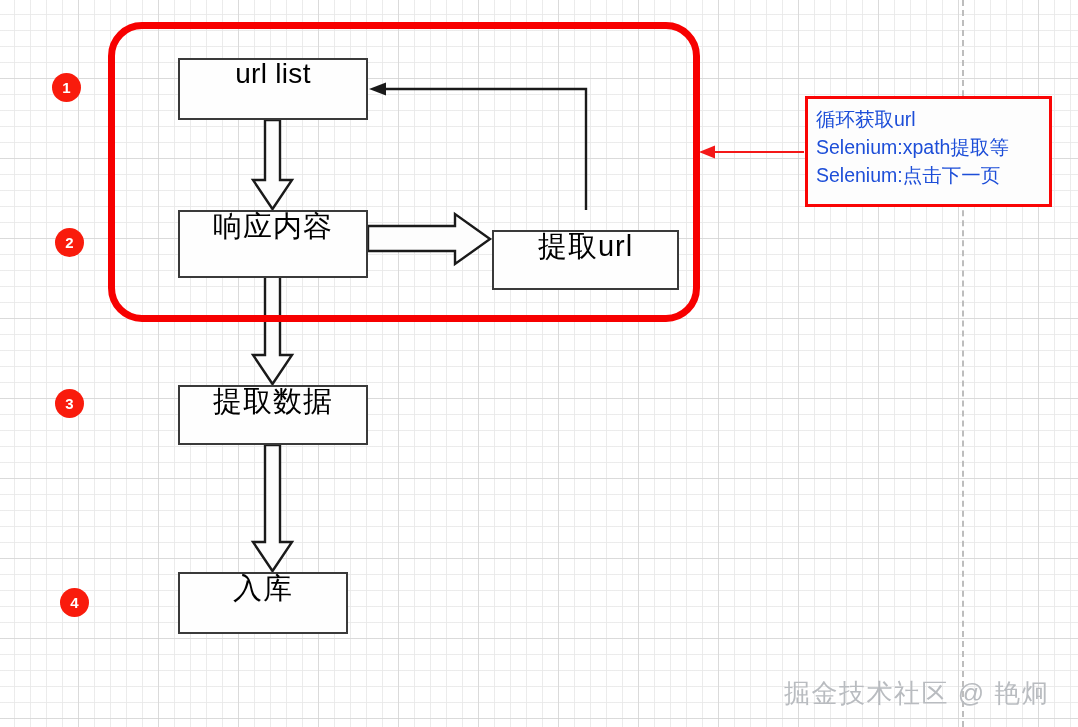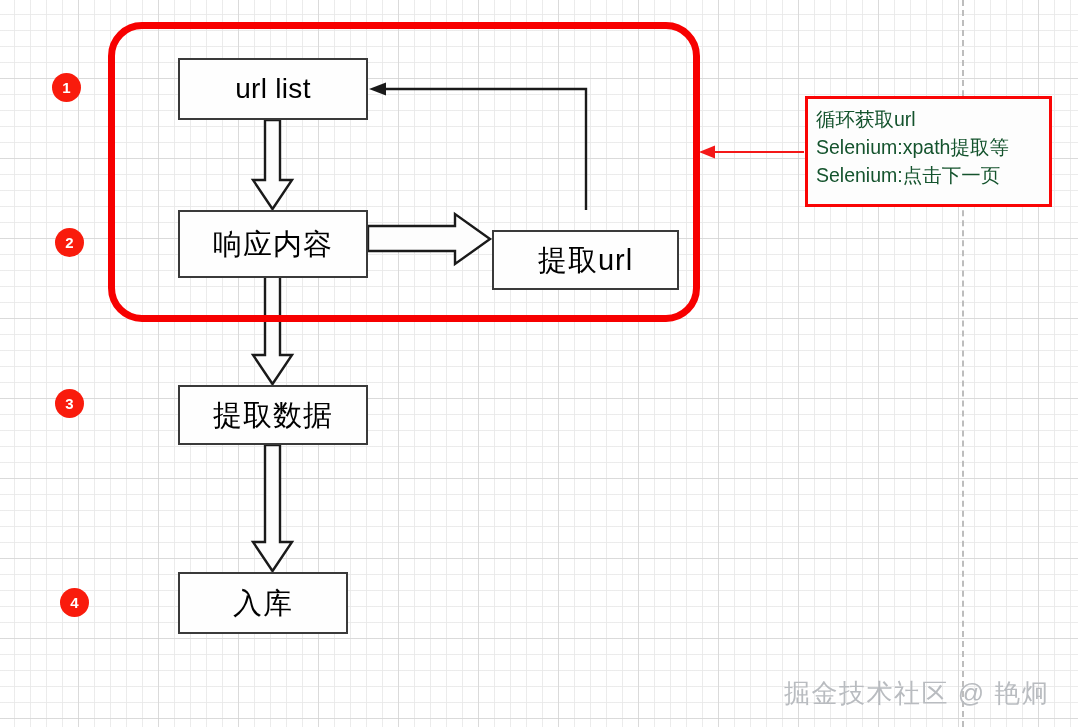--- a/index.html
+++ b/index.html
@@ -52,21 +52,21 @@
     pointer-events: none;
   }
 
   
   .node {
     position: absolute;
     box-sizing: border-box;
     background: #fefefe;
     border: 2px solid #3a3a3a;
     display: flex;
-    align-items: center;
+    align-items: flex-start;
     justify-content: center;
     color: #000000;
     line-height: 1;
     white-space: nowrap;
   }
   .node .label { display: block; }
 
   .node-url-list   { left: 178px; top: 58px;  width: 190px; height: 62px; }
   .node-response   { left: 178px; top: 210px; width: 190px; height: 68px; }
   .node-extract-url{ left: 492px; top: 210px; width: 187px; height: 60px; margin-top: 20px; }
@@ -116,21 +116,21 @@
     top: 96px;
     width: 247px;
     height: 111px;
     box-sizing: border-box;
     border: 3px solid #fa0505;
     background: #fdfdfd;
     padding: 6px 0 0 8px;
   }
   .callout .line {
     font-size: 19.5px;
-    color: #14532d;
+    color: #1d4ed8;
     line-height: 28px;
     white-space: nowrap;
     letter-spacing: 0px;
   }
 
   
   .watermark {
     position: absolute;
     left: 784px;
     top: 676px;

